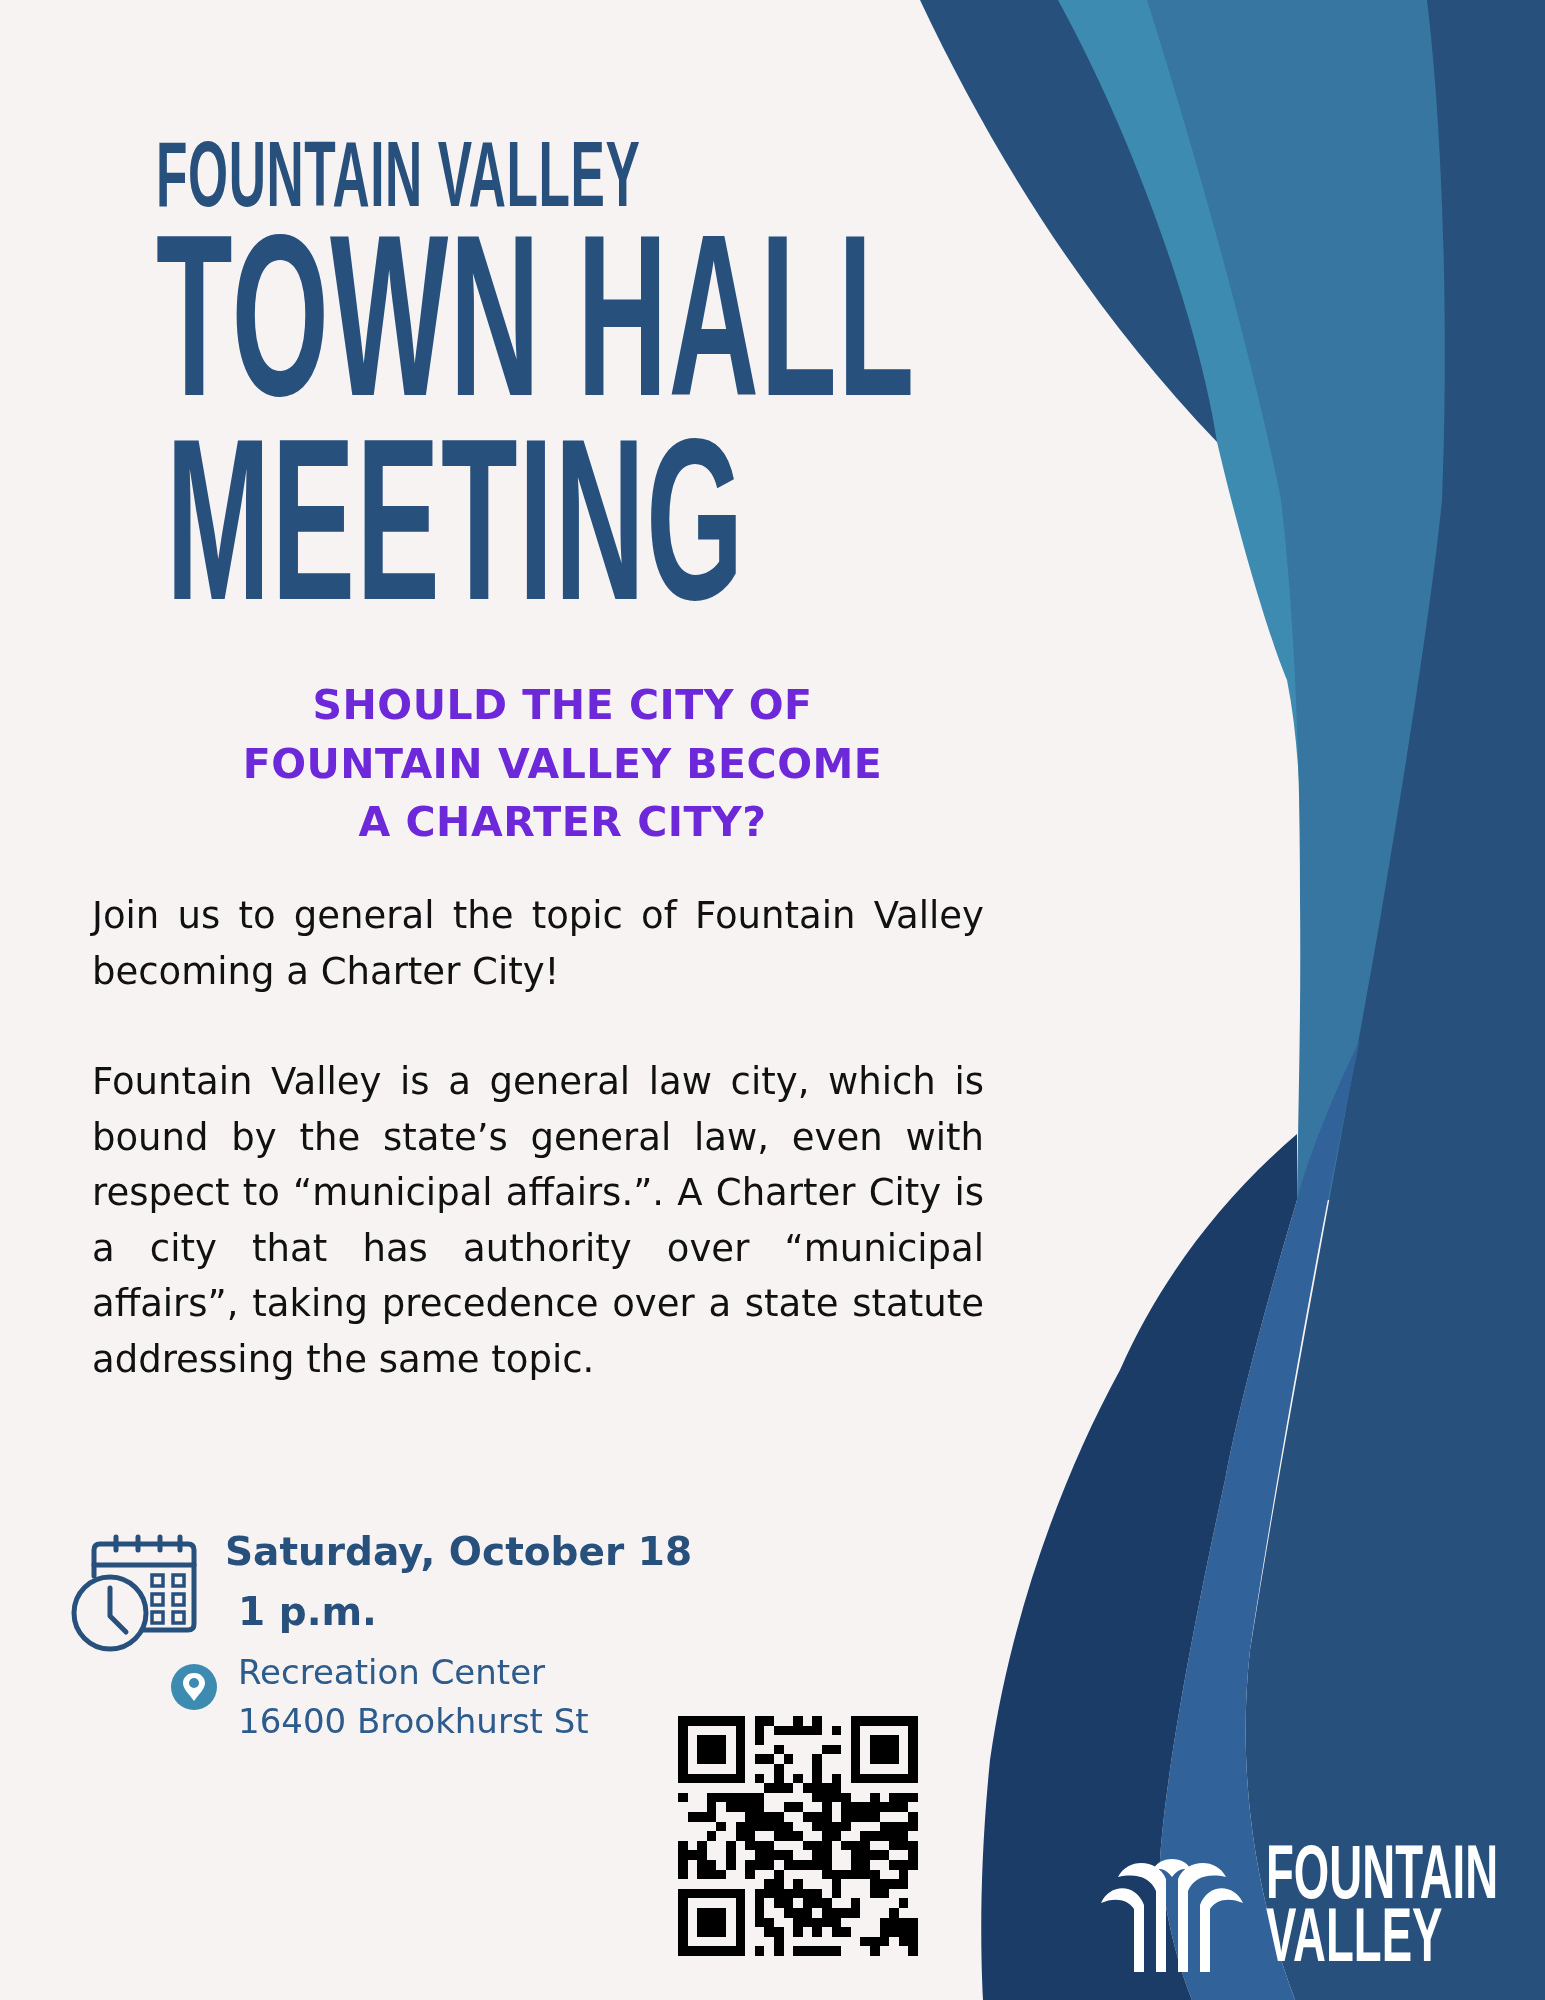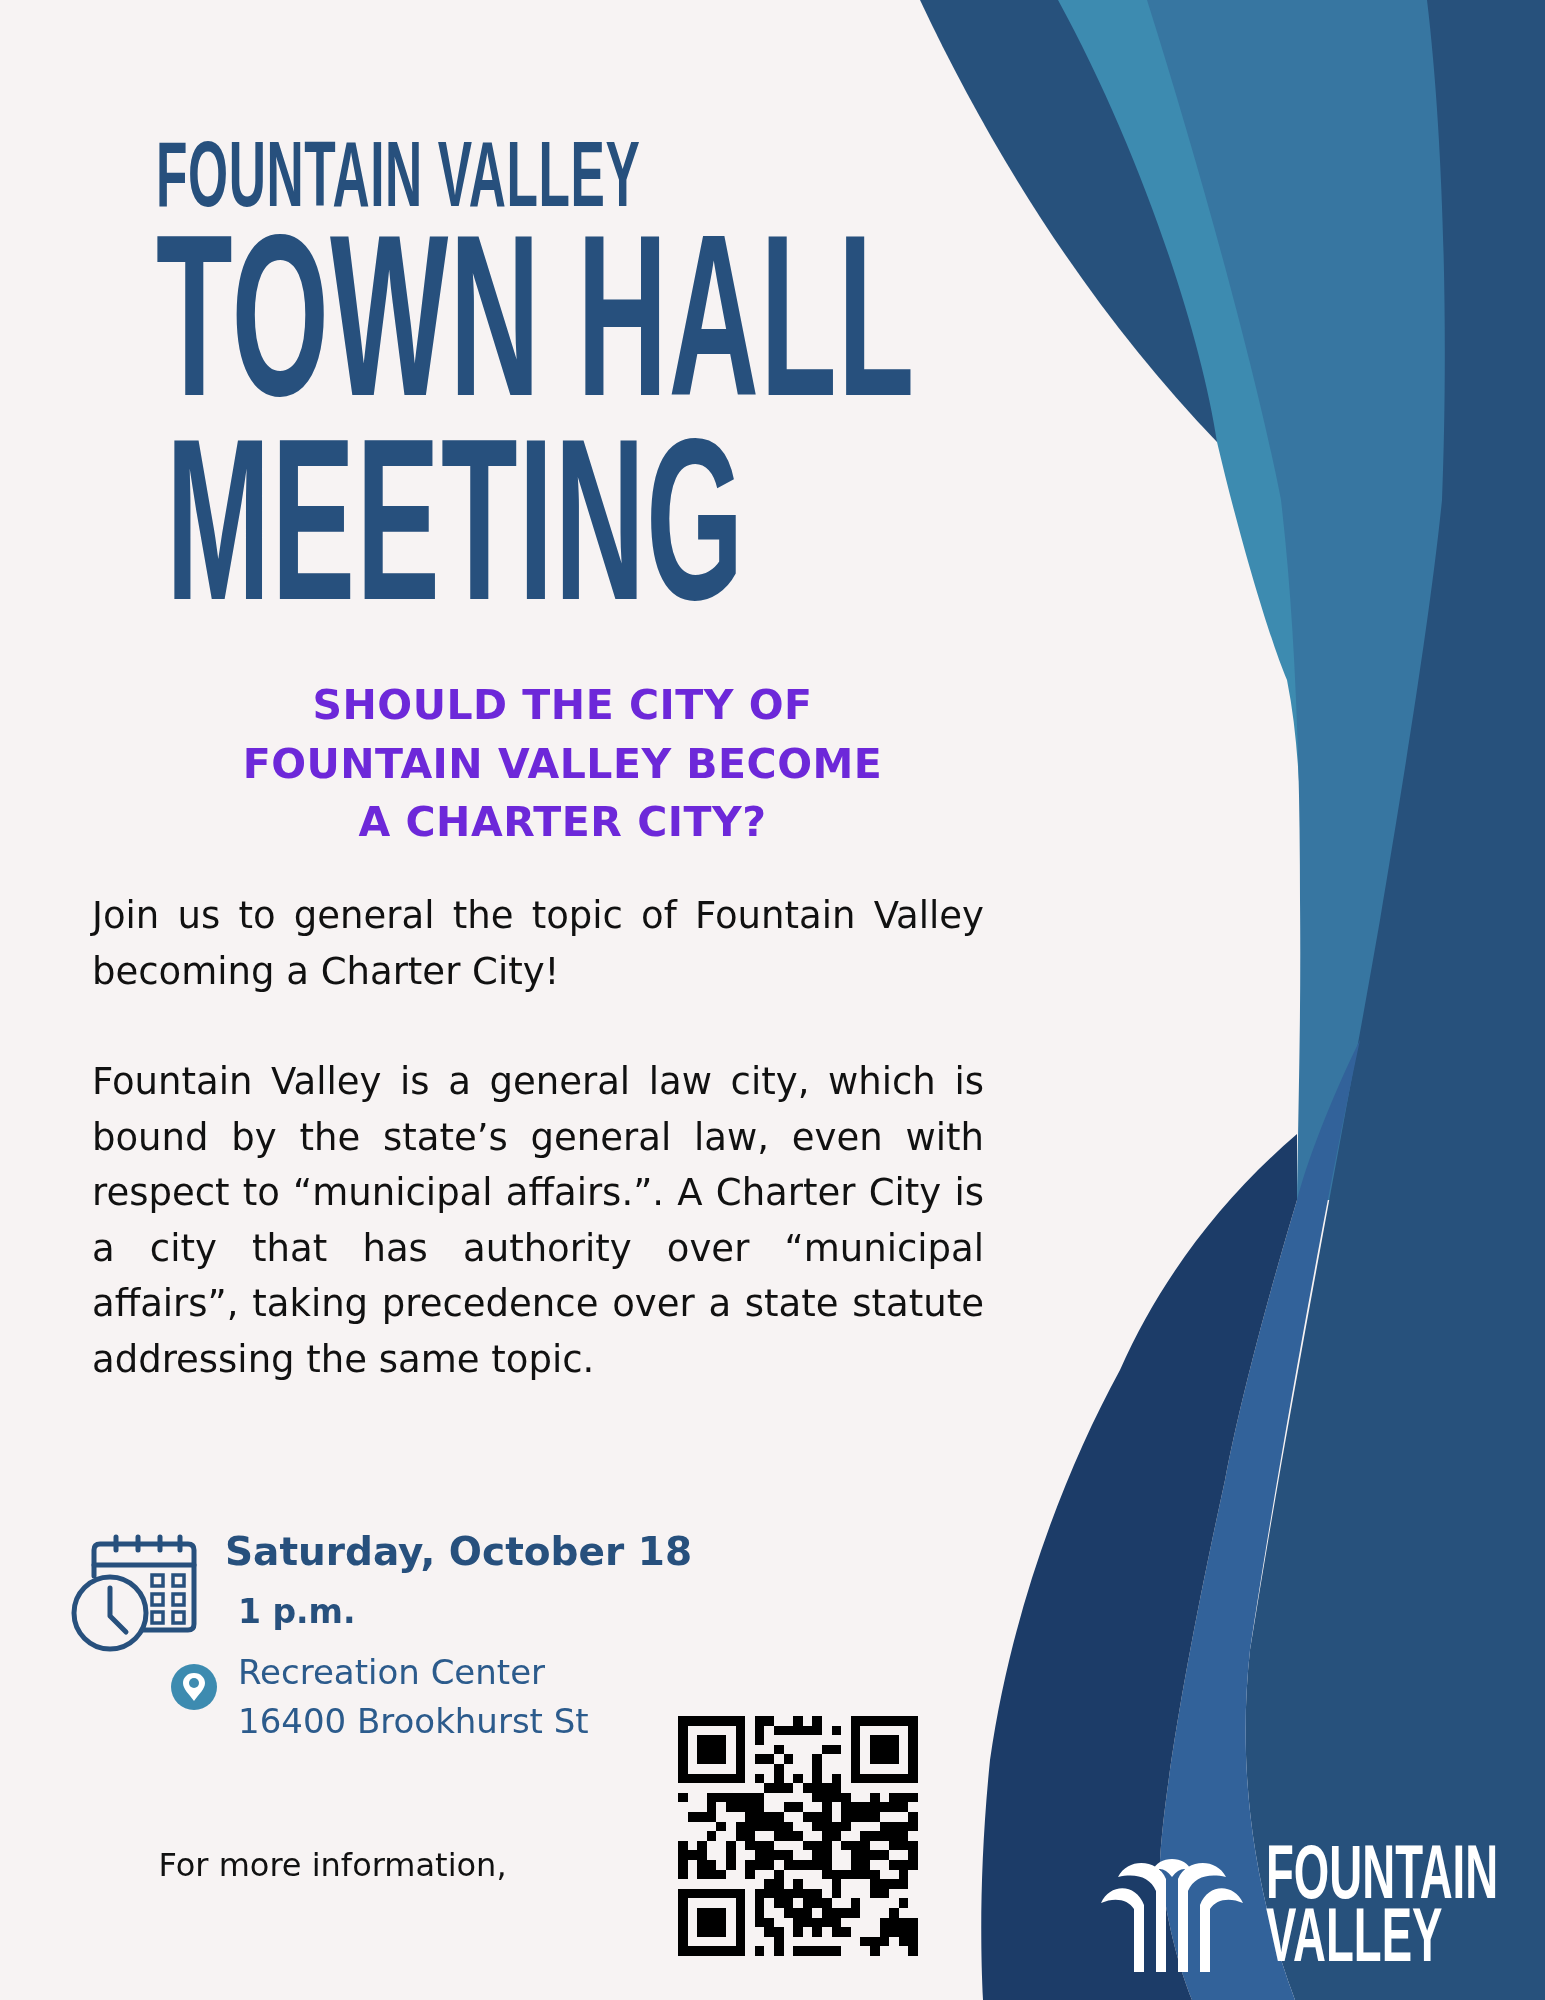--- a/index.html
+++ b/index.html
@@ -42,21 +42,21 @@
   .p2 { top: 1054px; }
 
   .date {
     left: 225px; top: 1528px;
     font-family: "DejaVu Sans", sans-serif; font-weight: bold;
     font-size: 39px; color: #27507d; white-space: nowrap; line-height: 48px;
   }
   .time {
     left: 238px; top: 1588px;
     font-family: "DejaVu Sans", sans-serif; font-weight: bold;
-    font-size: 33px; color: #27507d; white-space: nowrap; line-height: 48px;
+    font-size: 39px; color: #27507d; white-space: nowrap; line-height: 48px;
   }
   .venue {
     left: 238px; top: 1648px;
     font-family: "DejaVu Sans", sans-serif; font-size: 34px;
     color: #2c5b8c; line-height: 49px; white-space: nowrap;
   }
   .footer-info {
     left: 40px; top: 1840px; width: 585px; text-align: center;
     font-family: "DejaVu Sans", sans-serif; font-size: 32px; color: #111;
     line-height: 50px;
@@ -128,21 +128,20 @@
   <path d="M24,10 C17,10 13,15 13,20 C13,26 19,31 24,38 C29,31 35,26 35,20 C35,15 31,10 24,10 Z" fill="#ffffff"></path>
   <circle cx="24" cy="20" r="5" fill="#3d8bb0"></circle>
 </svg>
 
 <div class="abs venue">
   <div>Recreation Center</div>
   <div>16400 Brookhurst St</div>
 </div>
 
 <div class="abs footer-info">
-  <div>For more information,</div>
 </div>
 
 <svg class="abs" style="left:678px;top:1716px;" width="240" height="240" viewBox="0 0 25 25" shape-rendering="crispEdges">
   <g fill="#000">
 
     <path d="M0,0h7v7h-7z M1,1v5h5v-5z" fill-rule="evenodd"></path>
     <rect x="2" y="2" width="3" height="3"></rect>
     <path d="M18,0h7v7h-7z M19,1v5h5v-5z" fill-rule="evenodd"></path>
     <rect x="20" y="2" width="3" height="3"></rect>
     <path d="M0,18h7v7h-7z M1,19v5h5v-5z" fill-rule="evenodd"></path>

